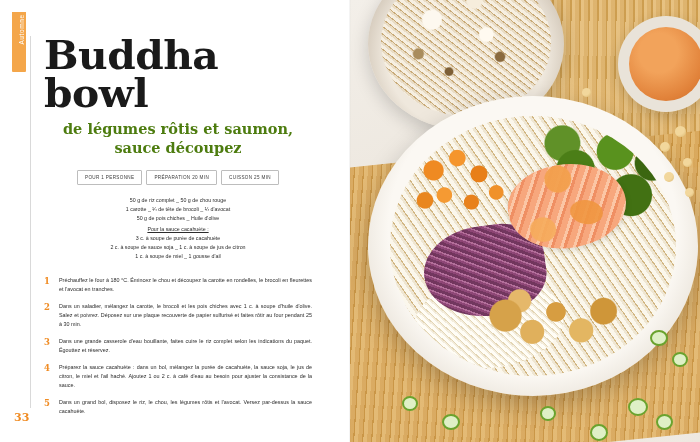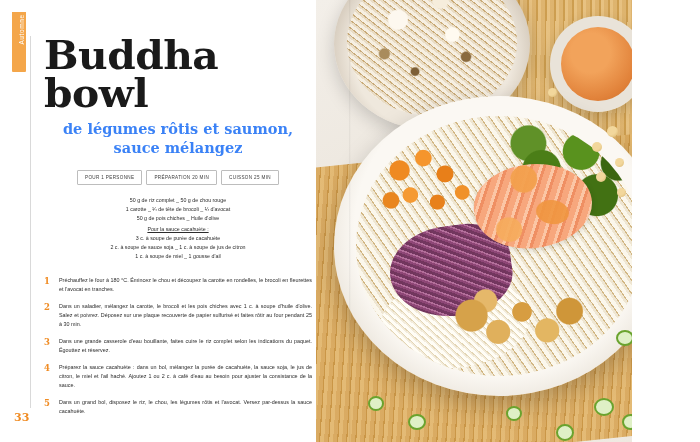--- a/index.html
+++ b/index.html
@@ -9,21 +9,21 @@
   }
   body {
     width: 700px;
     height: 442px;
     overflow: hidden;
     font-family: "Liberation Sans", sans-serif;
     color: #231f20;
   }
   .page {
     position: relative;
-    width: 632px;
+    width: 700px;
     height: 442px;
     display: flex;
   }
 
   
   .left {
     position: relative;
     width: 350px;
     height: 442px;
     background: #ffffff;
@@ -80,21 +80,21 @@
     transform: scaleX(1.02);
     transform-origin: left;
   }
   .subtitle {
     font-family: "DejaVu Serif", serif;
     font-weight: bold;
     font-size: 14.5px;
     line-height: 1.28;
     text-align: center;
     margin: 2px 0 0 0;
-    color: #3b82f6;
+    color: #4d7c0f;
   }
 
   .meta-row {
     display: flex;
     gap: 4px;
     justify-content: center;
     margin-top: 13px;
   }
   .meta-chip {
     border: 0.8px solid #bdbdbd;
@@ -394,21 +394,21 @@
     </div>
 
     <div class="vrule"></div>
 
     <div class="content">
 
       <h1 class="title">Buddha bowl</h1>
 
       <div class="subtitle">
         <div>de légumes rôtis et saumon,</div>
-        <div>sauce mélangez</div>
+        <div>sauce découpez</div>
       </div>
 
       <div class="meta-row">
         <div class="meta-chip">POUR 1 PERSONNE</div>
         <div class="meta-chip">PRÉPARATION 20 MIN</div>
         <div class="meta-chip">CUISSON 25 MIN</div>
       </div>
 
       <div class="ingredients">
         <div class="ing-line">50 g de riz complet _ 50 g de chou rouge</div>

